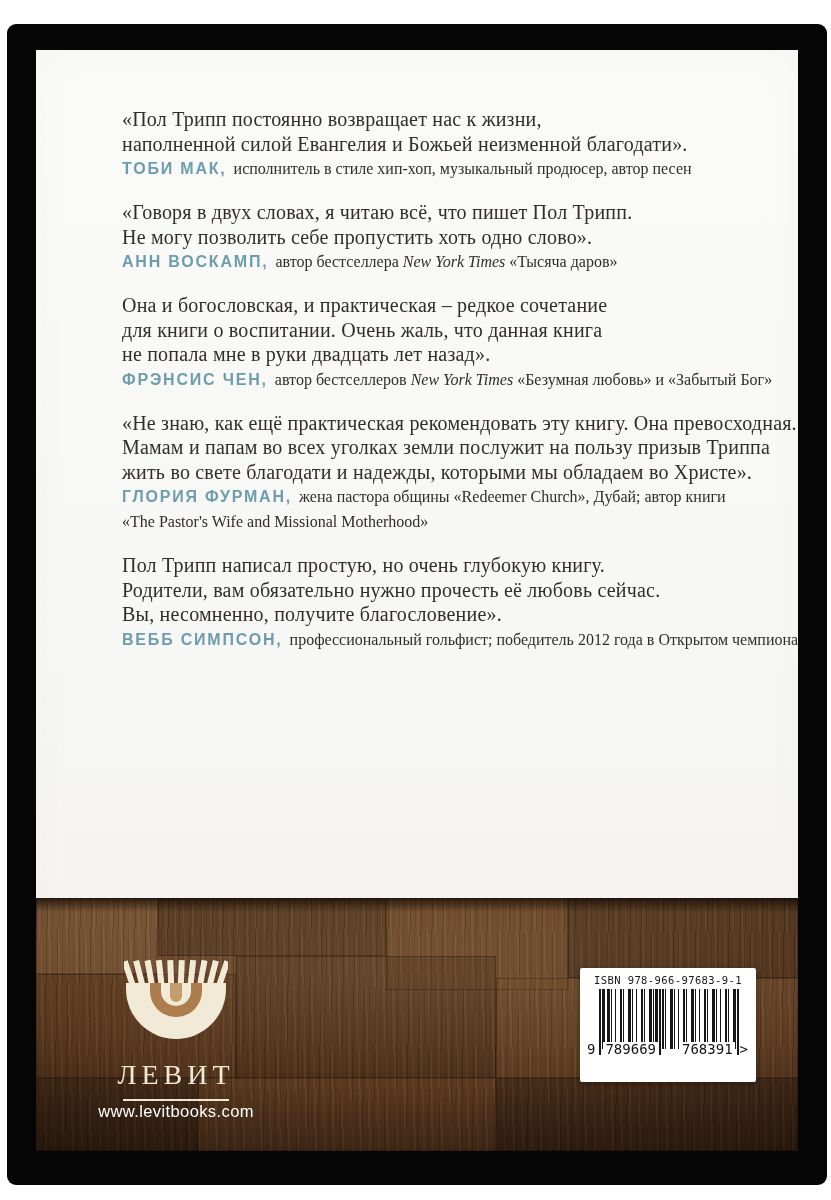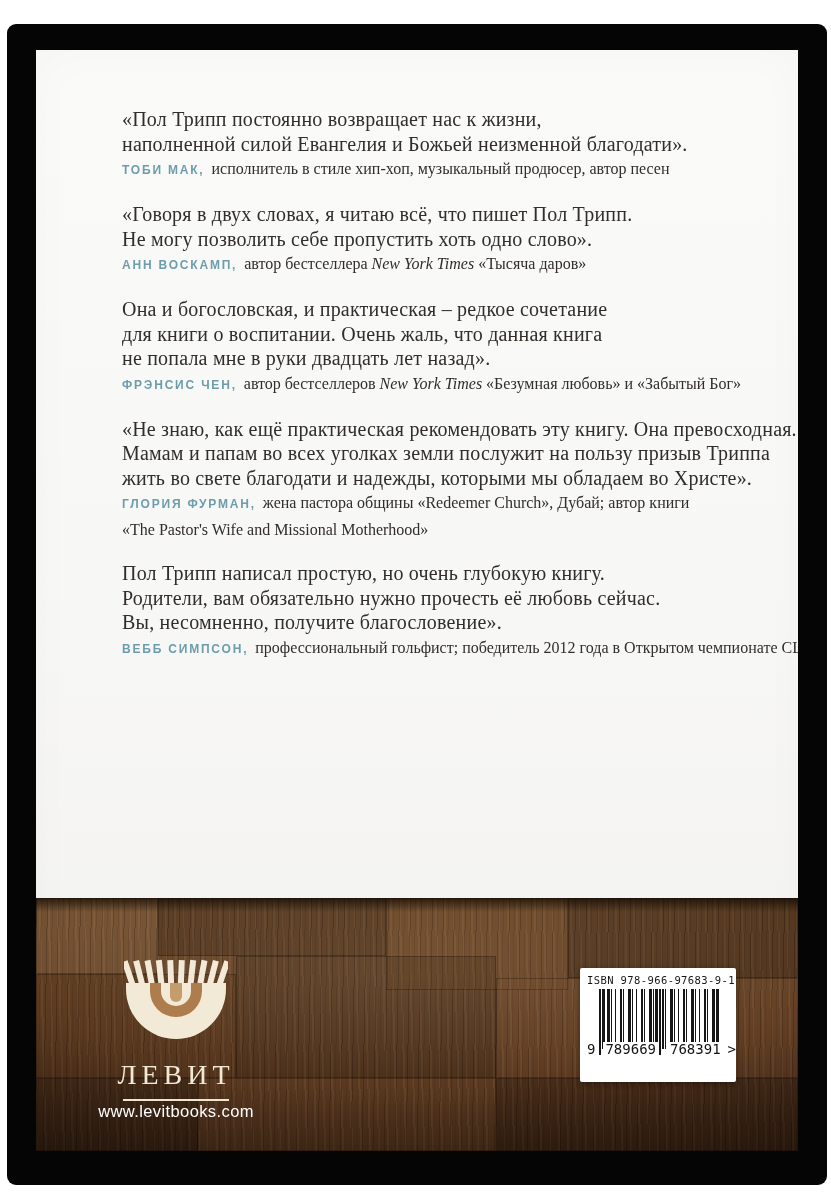--- a/index.html
+++ b/index.html
@@ -29,21 +29,21 @@
     position:absolute; left:86px; top:57px; width:660px;
   }
   .quote-block { margin-bottom:19px; }
   .q-line {
     font-size:20px; line-height:24.5px; color:#312d29;
     white-space:nowrap; letter-spacing:0.2px;
   }
   .attr { line-height:25px; white-space:nowrap; }
   .attr-name {
     font-family:"Liberation Sans","DejaVu Sans",sans-serif;
-    font-weight:bold; font-size:12px; letter-spacing:1.8px;
+    font-weight:bold; font-size:16px; letter-spacing:1.8px;
     color:#6d9dac; margin-right:7px;
   }
   .attr-credit { font-size:16px; color:#312d29; }
   .attr-credit .it { font-style:italic; }
   .attr-line2 { font-size:16px; line-height:25px; color:#312d29; white-space:nowrap; }
   
   .wood {
     position:absolute; left:0; top:848px; width:762px; height:253px;
     background-color:#5f3f26;
     background-image:
@@ -73,21 +73,21 @@
     margin-top:9px; font-size:28px; letter-spacing:5px; color:#f1e9d5;
     font-family:"Liberation Serif","DejaVu Serif",serif;
   }
   .logo-underline { width:106px; height:2px; background:#efe6d1; margin:8px auto 0 auto; }
   .logo-site {
     margin-top:1px; font-family:"Liberation Sans","DejaVu Sans",sans-serif;
     font-size:16.5px; color:#ffffff; letter-spacing:0.4px;
   }
   
   .barcode {
-    position:absolute; left:544px; top:70px; width:156px; height:114px; z-index:10;
+    position:absolute; left:544px; top:70px; width:176px; height:114px; z-index:10;
     background:#ffffff; border-radius:2px; padding:6px 7px 5px 7px; box-sizing:border-box;
     box-shadow:0 2px 6px rgba(0,0,0,0.35);
   }
   .isbn-line {
     font-family:"DejaVu Sans Mono","Liberation Mono",monospace;
     font-size:10.5px; letter-spacing:0.4px; color:#161616; text-align:center; white-space:nowrap;
   }
   .bars-wrap { position:relative; margin-top:3px; height:66px; }
   .bars {
     position:absolute; left:12px; right:10px; top:0; height:60px;
@@ -101,21 +101,21 @@
   .g-mid { left:68px; } .g-mid2 { left:72px; }
   .g-right { right:10px; } .g-right2 { right:14px; }
   .digits {
     position:relative; margin-top:-13px; display:flex; align-items:flex-end;
     font-family:"DejaVu Sans Mono","Liberation Mono",monospace;
     font-size:14px; color:#111111; line-height:14px;
   }
   .digits span { background:#ffffff; padding:0 2px; }
   .digits .d-first { margin-left:-2px; }
   .digits .grp1 { margin-left:6px; }
-  .digits .grp2 { margin-left:10px; }
+  .digits .grp2 { margin-left:22px; }
   .digits .d-arrow { margin-left:3px; background:transparent; }
 </style>
 </head>
 <body>
 
 <div class="photo-frame">
   <div class="photo-inner">
 
     <div class="cover">
       <div class="quotes">

